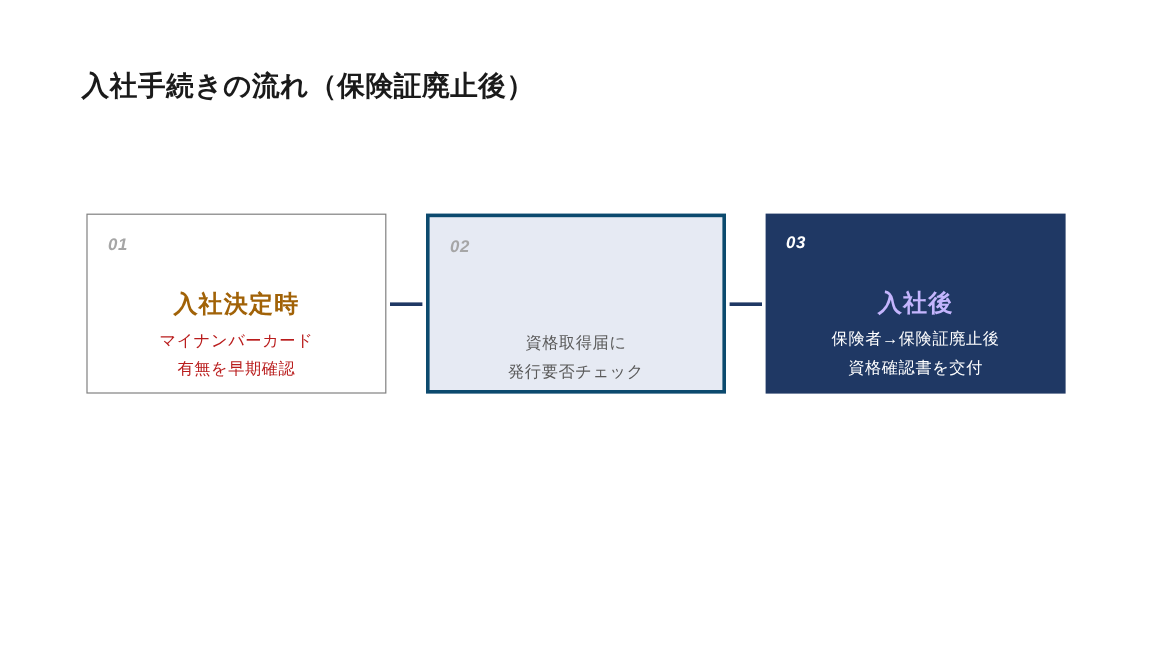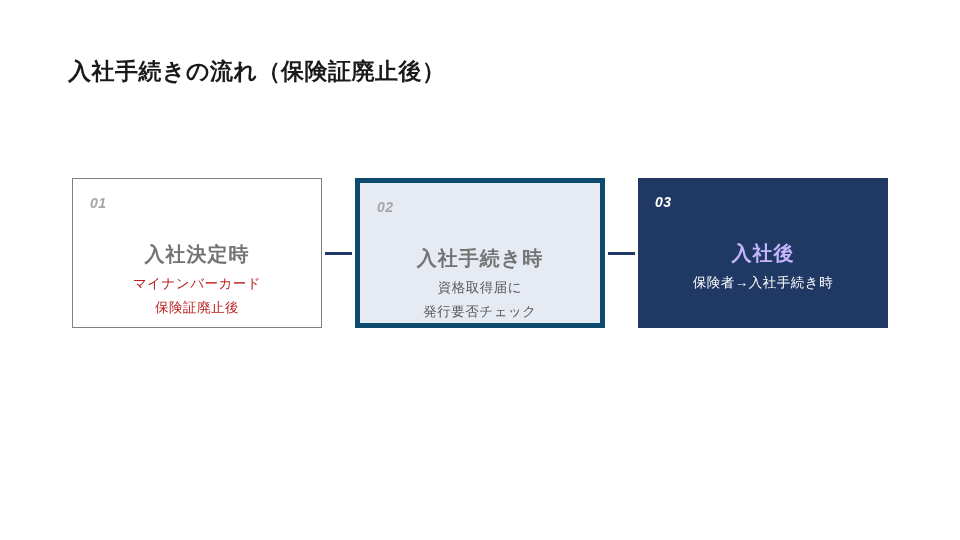--- a/index.html
+++ b/index.html
@@ -37,21 +37,21 @@
     position: relative;
     width: 250px;
     height: 150px;
   }
   .step-card--outline {
     background: #ffffff;
     border: 1px solid #808080;
   }
   .step-card--light {
     background: #e6eaf3;
-    border: 5px solid #0c4a6e;
+    border: 3px solid #0c4a6e;
   }
   .step-card--dark {
     background: #1f3864;
     border: none;
   }
   .step-number {
     position: absolute;
     top: 16px;
     left: 17px;
     font-size: 14px;
@@ -63,21 +63,21 @@
   .step-card--dark .step-number { color: #ffffff; text-align: right; }
   .step-title {
     position: absolute;
     top: 64px;
     left: 0;
     width: 100%;
     text-align: center;
     font-size: 20px;
     line-height: 22px;
     font-weight: bold;
-    color: #737373;
+    color: #a16207;
     letter-spacing: 1px;
   }
   .step-card--dark .step-title { color: #c4b5fd; }
   .step-desc {
     position: absolute;
     top: 93px;
     left: 0;
     width: 100%;
     text-align: center;
     font-size: 13.5px;
@@ -102,39 +102,39 @@
 
   <h1 class="slide-title">入社手続きの流れ（保険証廃止後）</h1>
 
   <div class="flow">
 
     <div class="step-card step-card--outline">
       <div class="step-number">01</div>
       <div class="step-title">入社決定時</div>
       <div class="step-desc">
         <div>マイナンバーカード</div>
-        <div>保険証廃止後</div>
+        <div>有無を早期確認</div>
       </div>
     </div>
 
     <div class="connector"></div>
 
     <div class="step-card step-card--light">
       <div class="step-number">02</div>
-      <div class="step-title">入社手続き時</div>
       <div class="step-desc">
         <div>資格取得届に</div>
         <div>発行要否チェック</div>
       </div>
     </div>
 
     <div class="connector"></div>
 
     <div class="step-card step-card--dark">
       <div class="step-number">03</div>
       <div class="step-title">入社後</div>
       <div class="step-desc">
-        <div>保険者→入社手続き時</div>
+        <div>保険者→保険証廃止後</div>
+        <div>資格確認書を交付</div>
       </div>
     </div>
 
   </div>
 </div>
 
 </body></html>

